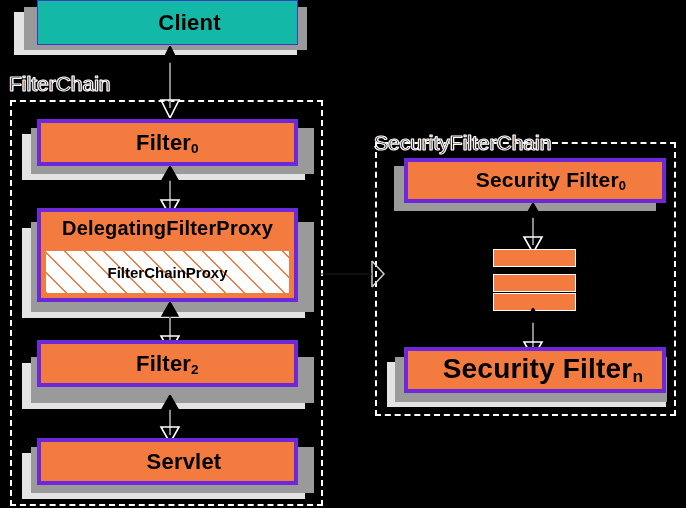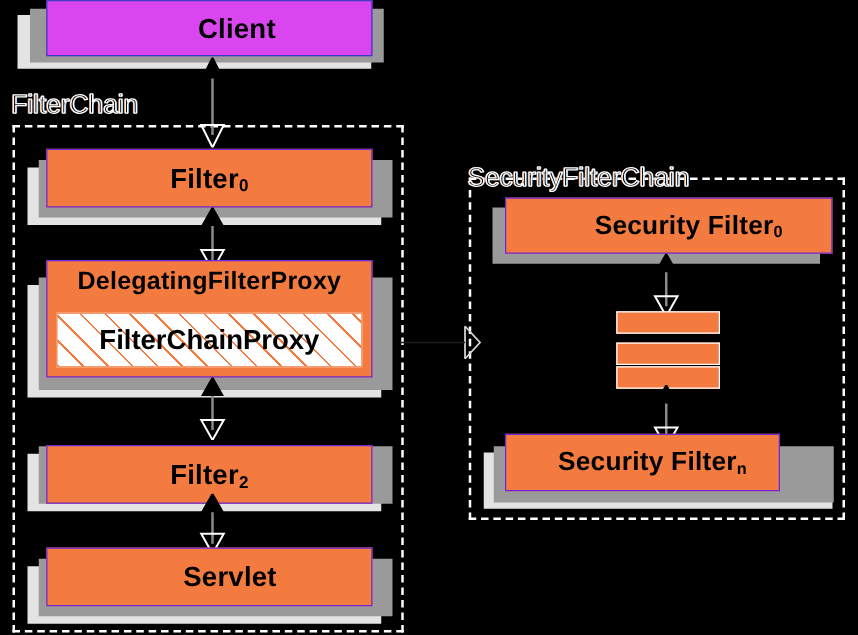--- a/index.html
+++ b/index.html
@@ -3,22 +3,22 @@
 <meta charset="utf-8">
 <style>
   html,body{margin:0;padding:0;background:#000;}
   body{width:686px;height:508px;overflow:hidden;
        font-family:"Liberation Sans","DejaVu Sans",sans-serif;}
   #stage{position:relative;width:686px;height:508px;background:#000;}
 
   .box{position:absolute;box-sizing:border-box;display:flex;
        align-items:center;justify-content:center;
        font-weight:bold;color:#000;letter-spacing:.2px;}
-  .orange{background:#f47b3f;border:1px solid #6d28d9;}
-  .purple{background:#d946ef;border:1px solid #3b3bc4;padding-left:44px;}
+  .orange{background:#f47b3f;border:4px solid #6d28d9;}
+  .purple{background:#14b8a6;border:1px solid #3b3bc4;padding-left:44px;}
   .shadow1,.shadow2{position:absolute;}
   .shadow1{background:#9a9a9a;}
   .shadow2{background:#e3e3e3;}
 
   .dashbox{position:absolute;box-sizing:border-box;
            border:2px dashed #ffffff;background:transparent;}
 
   .chainlabel{position:absolute;font-weight:normal;font-size:21px;
               color:#0b0b0b;-webkit-text-stroke:1px #ffffff;
               text-shadow:1px 0 0 #6ba4e0,-1px 0 0 #e07a3a;
@@ -71,39 +71,39 @@
     <polygon points="13,0 5,14 21,14" fill="#000000" stroke="#000000" stroke-width="1.4"></polygon>
     <polygon points="13,50 4,34 22,34" fill="none" stroke="#ffffff" stroke-width="1.6"></polygon>
   </svg>
 
   <div class="shadow2" style="left:22px;top:228px;width:283px;height:90px;"></div>
   <div class="shadow1" style="left:31px;top:222px;width:283px;height:90px;"></div>
   <div class="box orange" style="left:37px;top:208px;width:261px;height:94px;font-size:20px;
               align-items:flex-start;padding-top:5px;">
     <span class="lbl">DelegatingFilterProxy</span>
   </div>
-  <div class="hatch" style="left:45px;top:250px;width:245px;height:44px;font-size:22px;text-align:center;">
+  <div class="hatch" style="left:45px;top:250px;width:245px;height:44px;font-size:15px;text-align:center;">
     <span class="lbl">FilterChainProxy</span>
   </div>
 
   <svg class="arrow" width="70" height="40" viewBox="0 0 70 40" style="left:318px;top:254px;">
     <polyline points="54,7 66,20 54,33" fill="none" stroke="#d8d8d8" stroke-width="1.4"></polyline>
     <polyline points="54,7 54,33" fill="none" stroke="#d8d8d8" stroke-width="1.4"></polyline>
     <line x1="2" y1="20" x2="54" y2="20" stroke="#1c1c1c" stroke-width="1.2"></line>
   </svg>
 
   <svg class="arrow" width="26" height="50" viewBox="0 0 26 50" style="left:157px;top:302px;">
     <line x1="13" y1="8" x2="13" y2="42" stroke="#8a8a8a" stroke-width="2"></line>
     <polygon points="13,0 5,14 21,14" fill="#000000" stroke="#000000" stroke-width="1.4"></polygon>
     <polygon points="13,50 4,34 22,34" fill="none" stroke="#ffffff" stroke-width="1.6"></polygon>
   </svg>
 
   <div class="shadow2" style="left:22px;top:363px;width:283px;height:46px;"></div>
   <div class="shadow1" style="left:31px;top:357px;width:283px;height:46px;"></div>
-  <div class="box orange" style="left:37px;top:356px;width:261px;height:47px;font-size:22px;">
+  <div class="box orange" style="left:37px;top:340px;width:261px;height:47px;font-size:22px;">
     <span class="lbl"><span>Filter</span><sub>2</sub></span>
   </div>
 
   <svg class="arrow" width="26" height="48" viewBox="0 0 26 48" style="left:157px;top:395px;">
     <line x1="13" y1="8" x2="13" y2="40" stroke="#8a8a8a" stroke-width="2"></line>
     <polygon points="13,0 5,14 21,14" fill="#000000" stroke="#000000" stroke-width="1.4"></polygon>
     <polygon points="13,48 4,32 22,32" fill="none" stroke="#ffffff" stroke-width="1.6"></polygon>
   </svg>
 
   <div class="shadow2" style="left:22px;top:453px;width:283px;height:46px;"></div>
@@ -128,17 +128,17 @@
   <div class="minibar" style="left:493px;top:293px;width:81px;height:16px;"></div>
 
   <svg class="arrow" width="26" height="50" viewBox="0 0 26 50" style="left:520px;top:308px;">
     <line x1="13" y1="8" x2="13" y2="42" stroke="#8a8a8a" stroke-width="2"></line>
     <polygon points="13,0 5,14 21,14" fill="#000000" stroke="#000000" stroke-width="1.4"></polygon>
     <polygon points="13,50 4,34 22,34" fill="none" stroke="#ffffff" stroke-width="1.6"></polygon>
   </svg>
 
   <div class="shadow2" style="left:387px;top:362px;width:279px;height:45px;"></div>
   <div class="shadow1" style="left:395px;top:357px;width:272px;height:45px;"></div>
-  <div class="box orange" style="left:404px;top:347px;width:220px;height:46px;font-size:21px;padding-left:16px;">
+  <div class="box orange" style="left:404px;top:347px;width:262px;height:46px;font-size:28px;padding-left:16px;">
     <span class="lbl"><span>Security Filter</span><sub>n</sub></span>
   </div>
 
 </div>
 
 </body></html>

